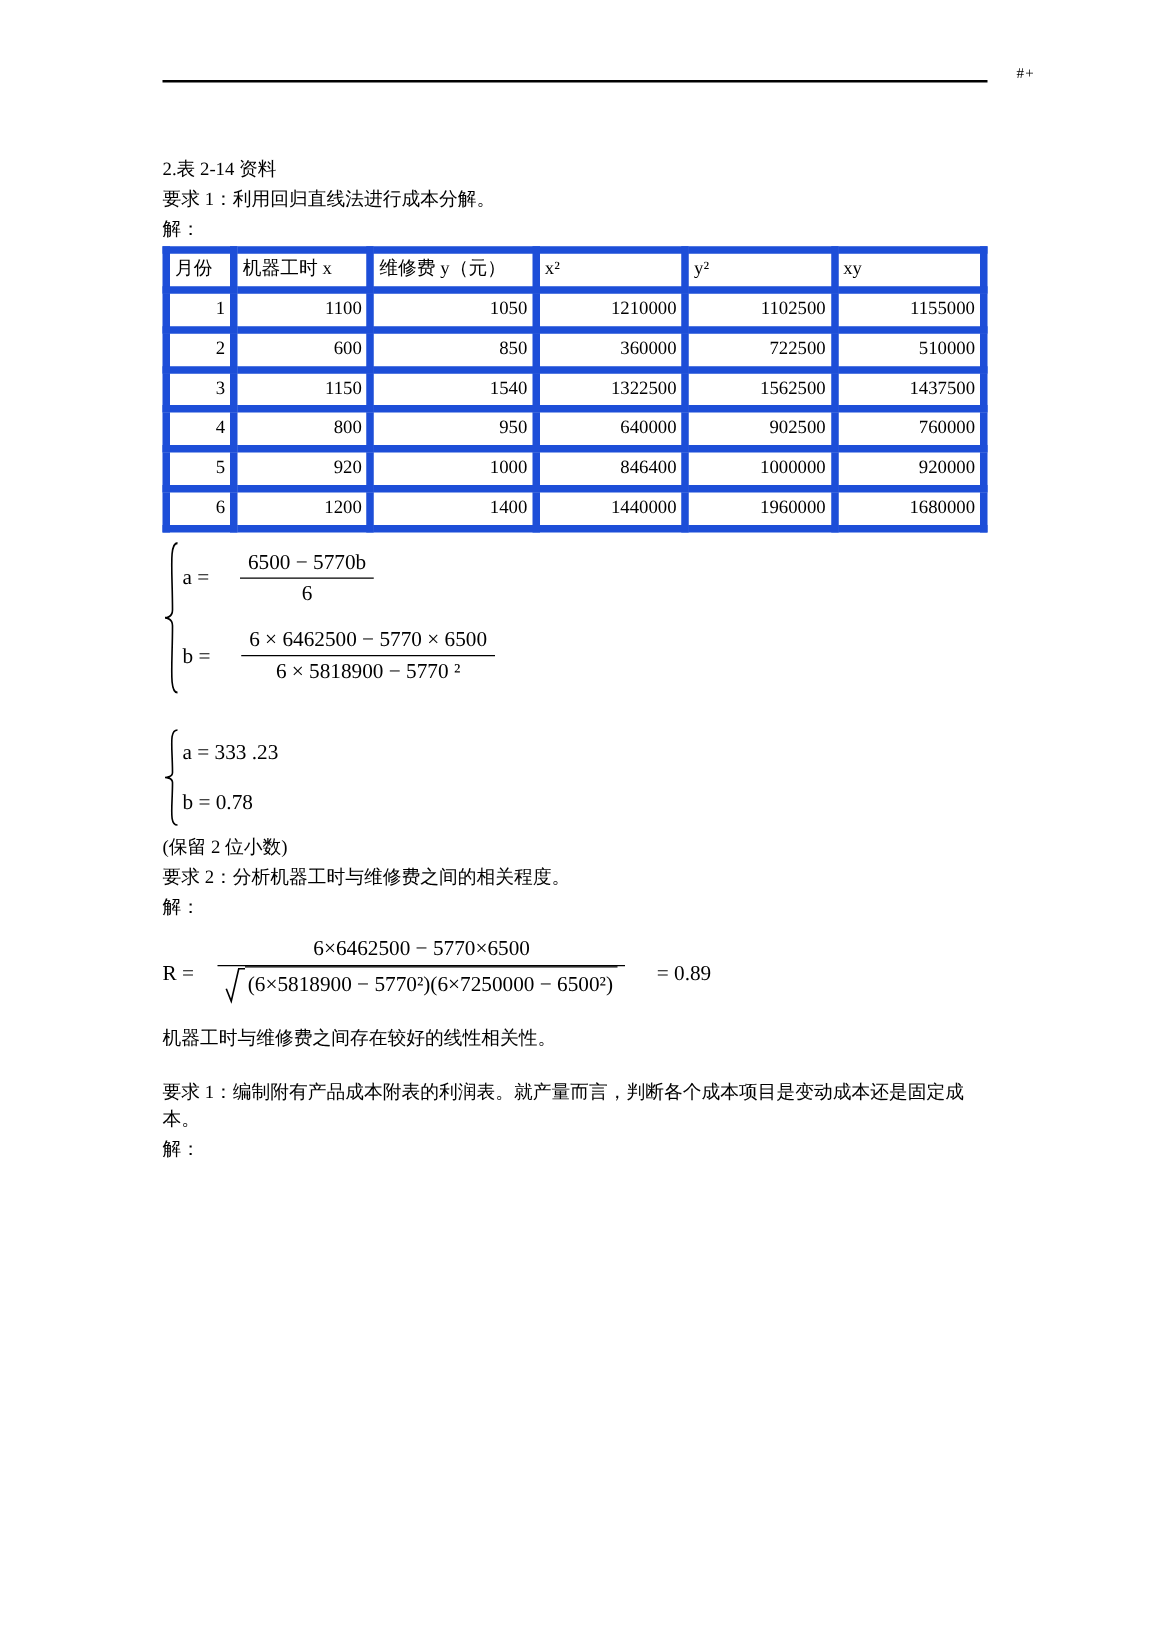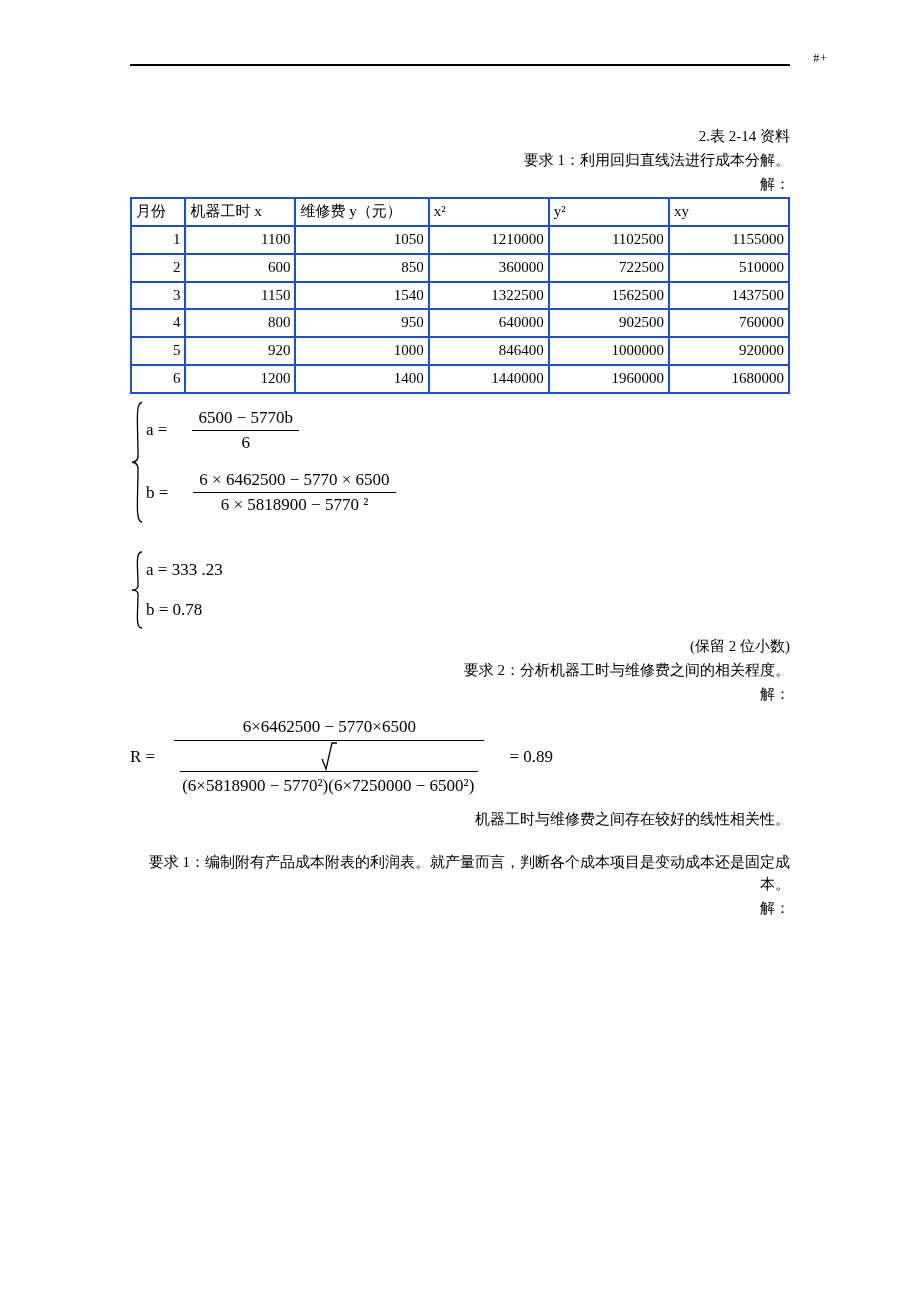--- a/index.html
+++ b/index.html
@@ -31,21 +31,21 @@
     top: -14px;
     font-size: 12px;
     letter-spacing: 1px;
   }
   table.data {
     border-collapse: collapse;
     width: 100%;
     table-layout: fixed;
   }
   table.data td, table.data th {
-    border: 2px solid #1d4ed8;
+    border: 6px solid #1d4ed8;
     padding: 2px 4px;
     height: 20px;
     font-size: 15px;
     font-weight: normal;
   }
   table.data th {
     text-align: left;
   }
   .num { text-align: right; }
   .hdrleft { text-align: left; padding-left: 6px; }
@@ -94,32 +94,31 @@
   .mathline {
     font-family: "Times New Roman", serif;
     font-size: 17px;
     display: flex;
     align-items: center;
     margin: 10px 0;
     flex-wrap: nowrap;
   }
   .sqrt-wrap {
     display: inline-flex;
-    align-items: center;
-    flex-direction: column;
+    align-items: flex-start;
   }
   .sqrt-sign {
     width: 16px;
   }
   .sqrt-body {
     border-top: 1px solid #000;
     padding: 2px 4px 0 2px;
     white-space: nowrap;
   }
-  .text-line { margin: 2px 0; text-align: right; }
+  .text-line { margin: 2px 0; }
   .gap { height: 14px; }
   .gap-lg { height: 18px; }
 </style>
 </head>
 <body>
 
 <div class="page">
 
   <div class="header-line">
     <div class="rule"></div>

